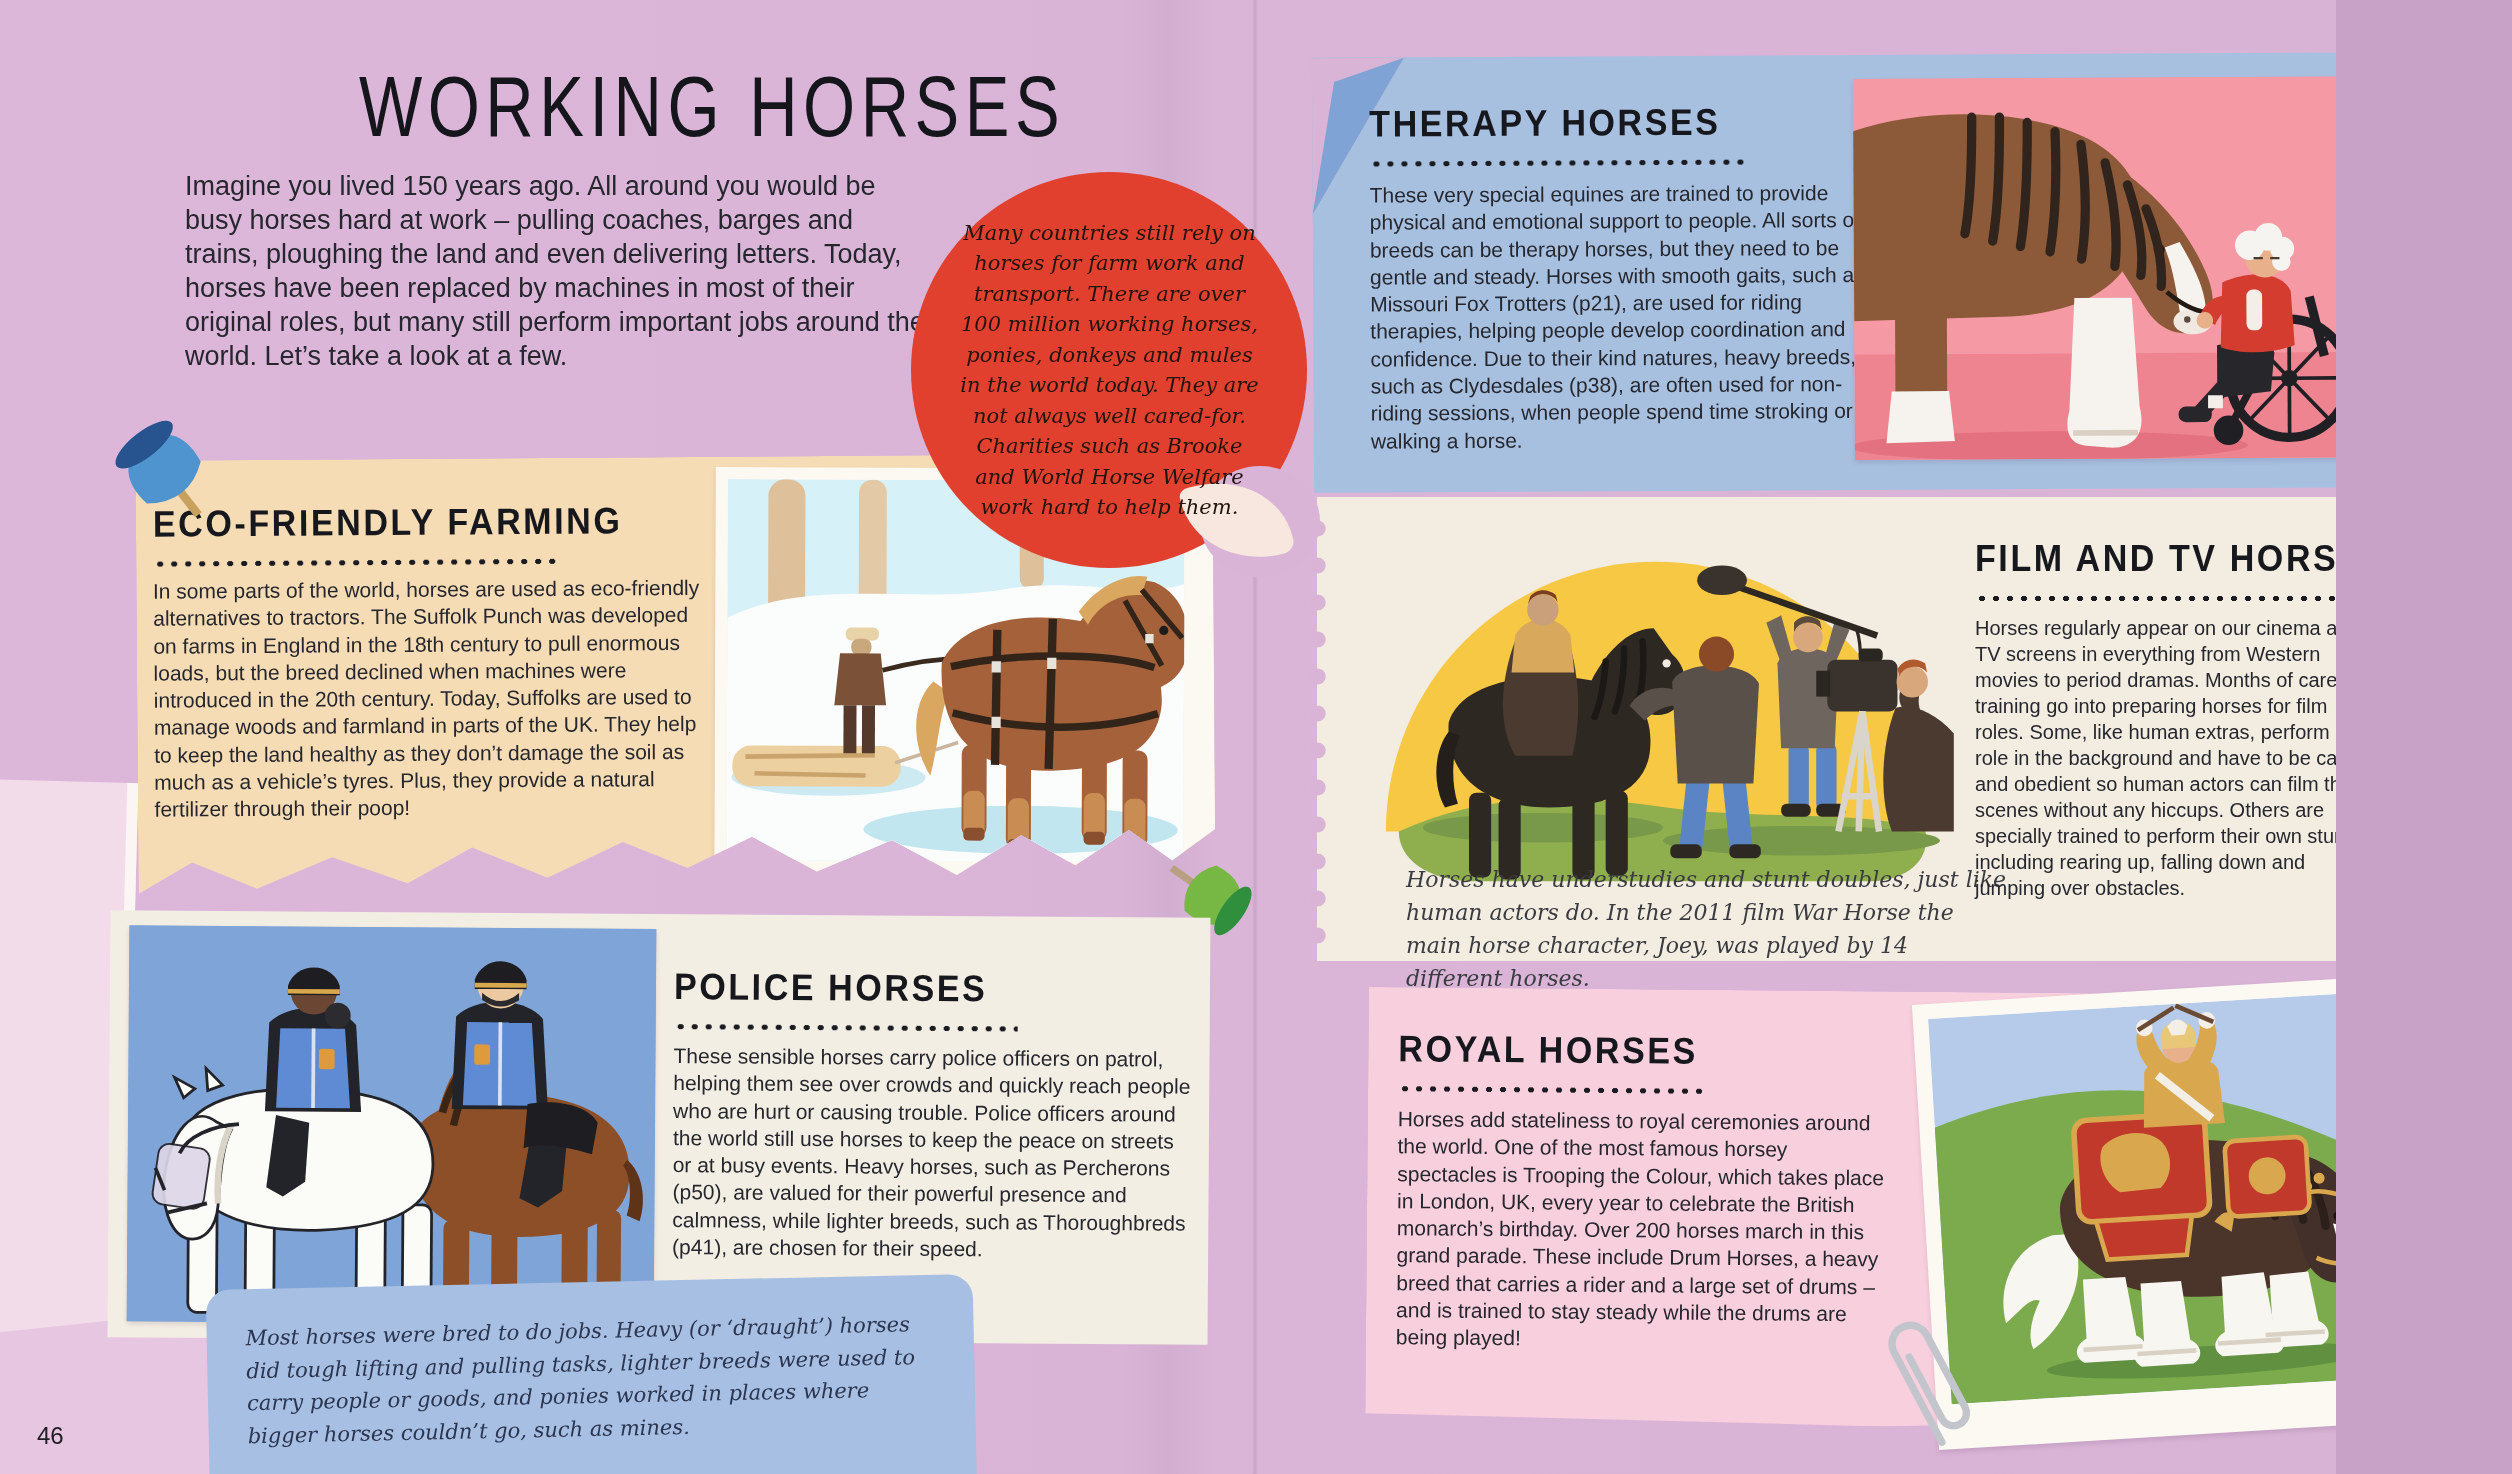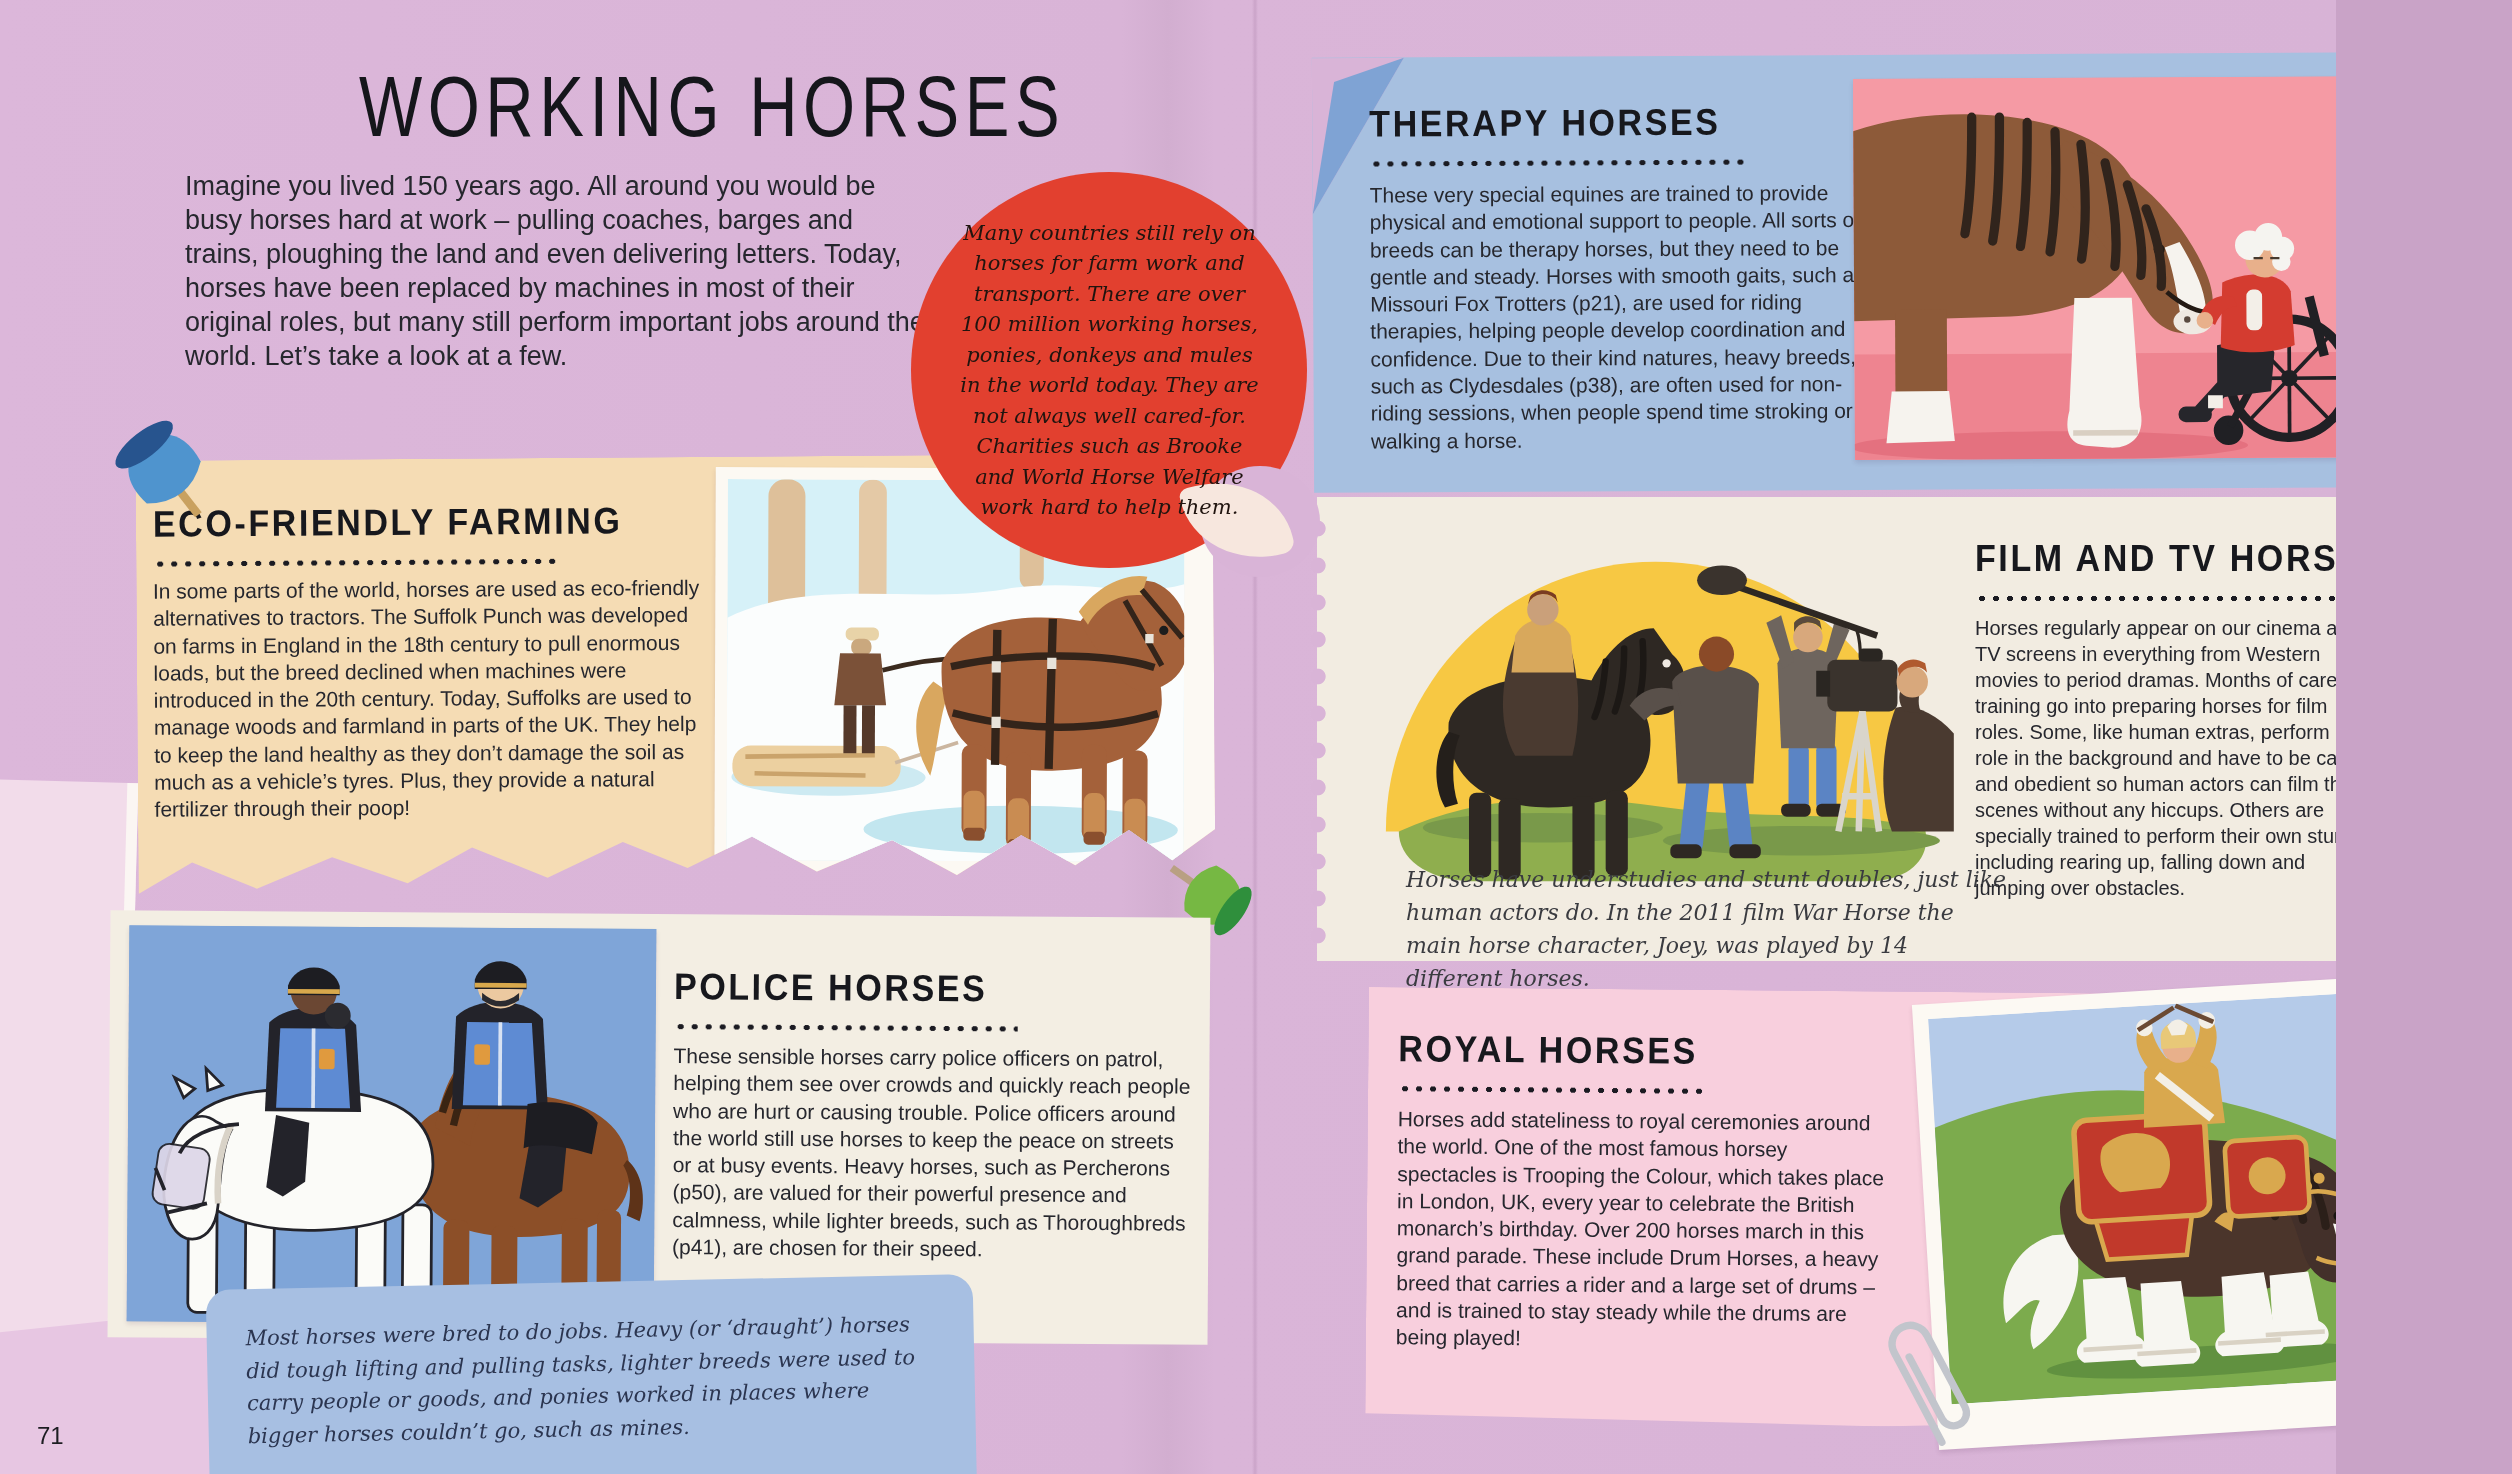--- a/index.html
+++ b/index.html
@@ -194,21 +194,21 @@
     </div>
     <div class="abs h2" style="left:564px;top:52px;">POLICE HORSES</div>
     <div class="abs dots" style="left:564px;top:98px;width:344px;"></div>
     <div class="abs body" style="left:564px;top:128px;width:522px;">These sensible horses carry police officers on patrol, helping them see over crowds and quickly reach people who are hurt or causing trouble. Police officers around the world still use horses to keep the peace on streets or at busy events. Heavy horses, such as Percherons (p50), are valued for their powerful presence and calmness, while lighter breeds, such as Thoroughbreds (p41), are chosen for their speed.</div>
   </div>
 
   <div class="card note-blue" style="left:208px;top:1282px;width:767px;height:231px;transform:rotate(-1.2deg);z-index:25;">
     <div class="abs hand" style="left:39px;top:33px;width:695px;font-size:21px;line-height:1.55;color:#2b3550;">Most horses were bred to do jobs. Heavy (or ‘draught’) horses did tough lifting and pulling tasks, lighter breeds were used to carry people or goods, and ponies worked in places where bigger horses couldn’t go, such as mines.</div>
   </div>
 
-  <div class="abs pagenum" style="left:37px;top:1422px;">71</div>
+  <div class="abs pagenum" style="left:37px;top:1422px;">46</div>
 
   <div class="card therapy-card" style="left:1313px;top:55px;width:1089px;height:435px;transform:rotate(-0.3deg);">
     <svg class="abs" style="left:0;top:0;" width="92" height="157" viewBox="0 0 100 170">
       <polygon points="0,0 100,0 0,170" fill="#d9b4d7"></polygon>
       <polygon points="100,0 0,170 24,26" fill="#7fa3d4"></polygon>
     </svg>
     <div class="abs h2" style="left:57px;top:46px;">THERAPY HORSES</div>
     <div class="abs dots" style="left:57px;top:92px;width:377px;"></div>
     <div class="abs body" style="left:57px;top:124px;width:504px;">These very special equines are trained to provide physical and emotional support to people. All sorts of breeds can be therapy horses, but they need to be gentle and steady. Horses with smooth gaits, such as Missouri Fox Trotters (p21), are used for riding therapies, helping people develop coordination and confidence. Due to their kind natures, heavy breeds, such as Clydesdales (p38), are often used for non-riding sessions, when people spend time stroking or walking a horse.</div>
 

